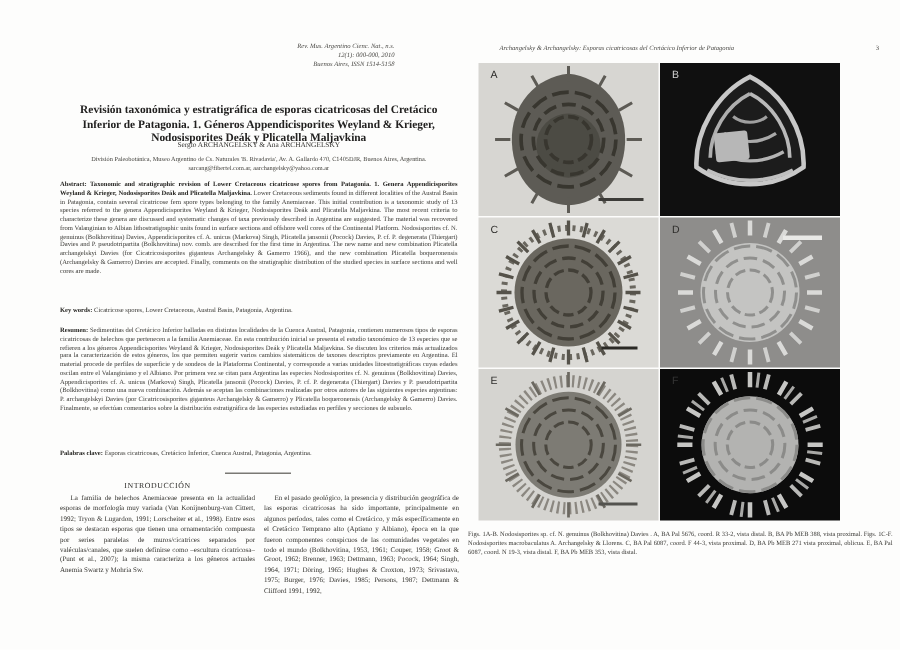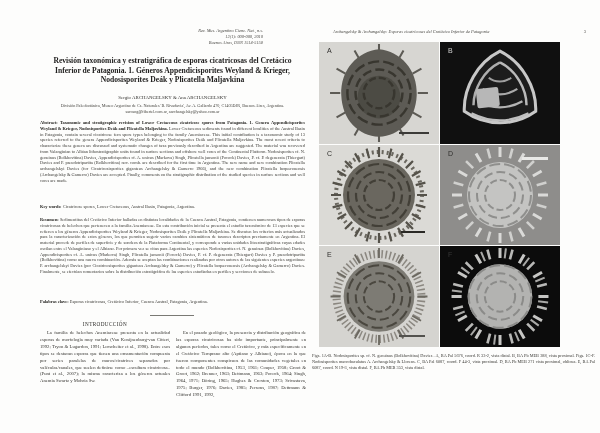--- a/index.html
+++ b/index.html
@@ -15,21 +15,21 @@
 
   
   .jref{top:28px;left:40px;width:223px;text-align:right;
         font-style:italic;font-size:4.4px;line-height:5.9px;color:#4a4945;}
   .rhead{top:29px;left:333px;width:253px;display:flex;justify-content:space-between;
          font-size:4.4px;line-height:5.9px;color:#4a4945;}
   .rhead .rh-text{font-style:italic;}
   .rhead .rh-num{font-style:normal;}
 
   
-  .title{top:56px;left:40px;width:265px;text-align:center;
+  .title{top:68px;left:40px;width:265px;text-align:center;
          font-weight:bold;font-size:7.6px;line-height:9.7px;color:#222120;}
   .authors{top:95px;left:40px;width:265px;text-align:center;
            font-size:4.9px;line-height:6px;color:#33322f;}
   .affil{top:103px;left:55px;width:235px;text-align:center;
          font-size:4.2px;line-height:5.6px;color:#45443f;}
 
   
   .block{left:40px;width:265px;text-align:justify;
          font-size:4.4px;line-height:5.75px;color:#3a3935;}
   .block b{color:#262522;}

